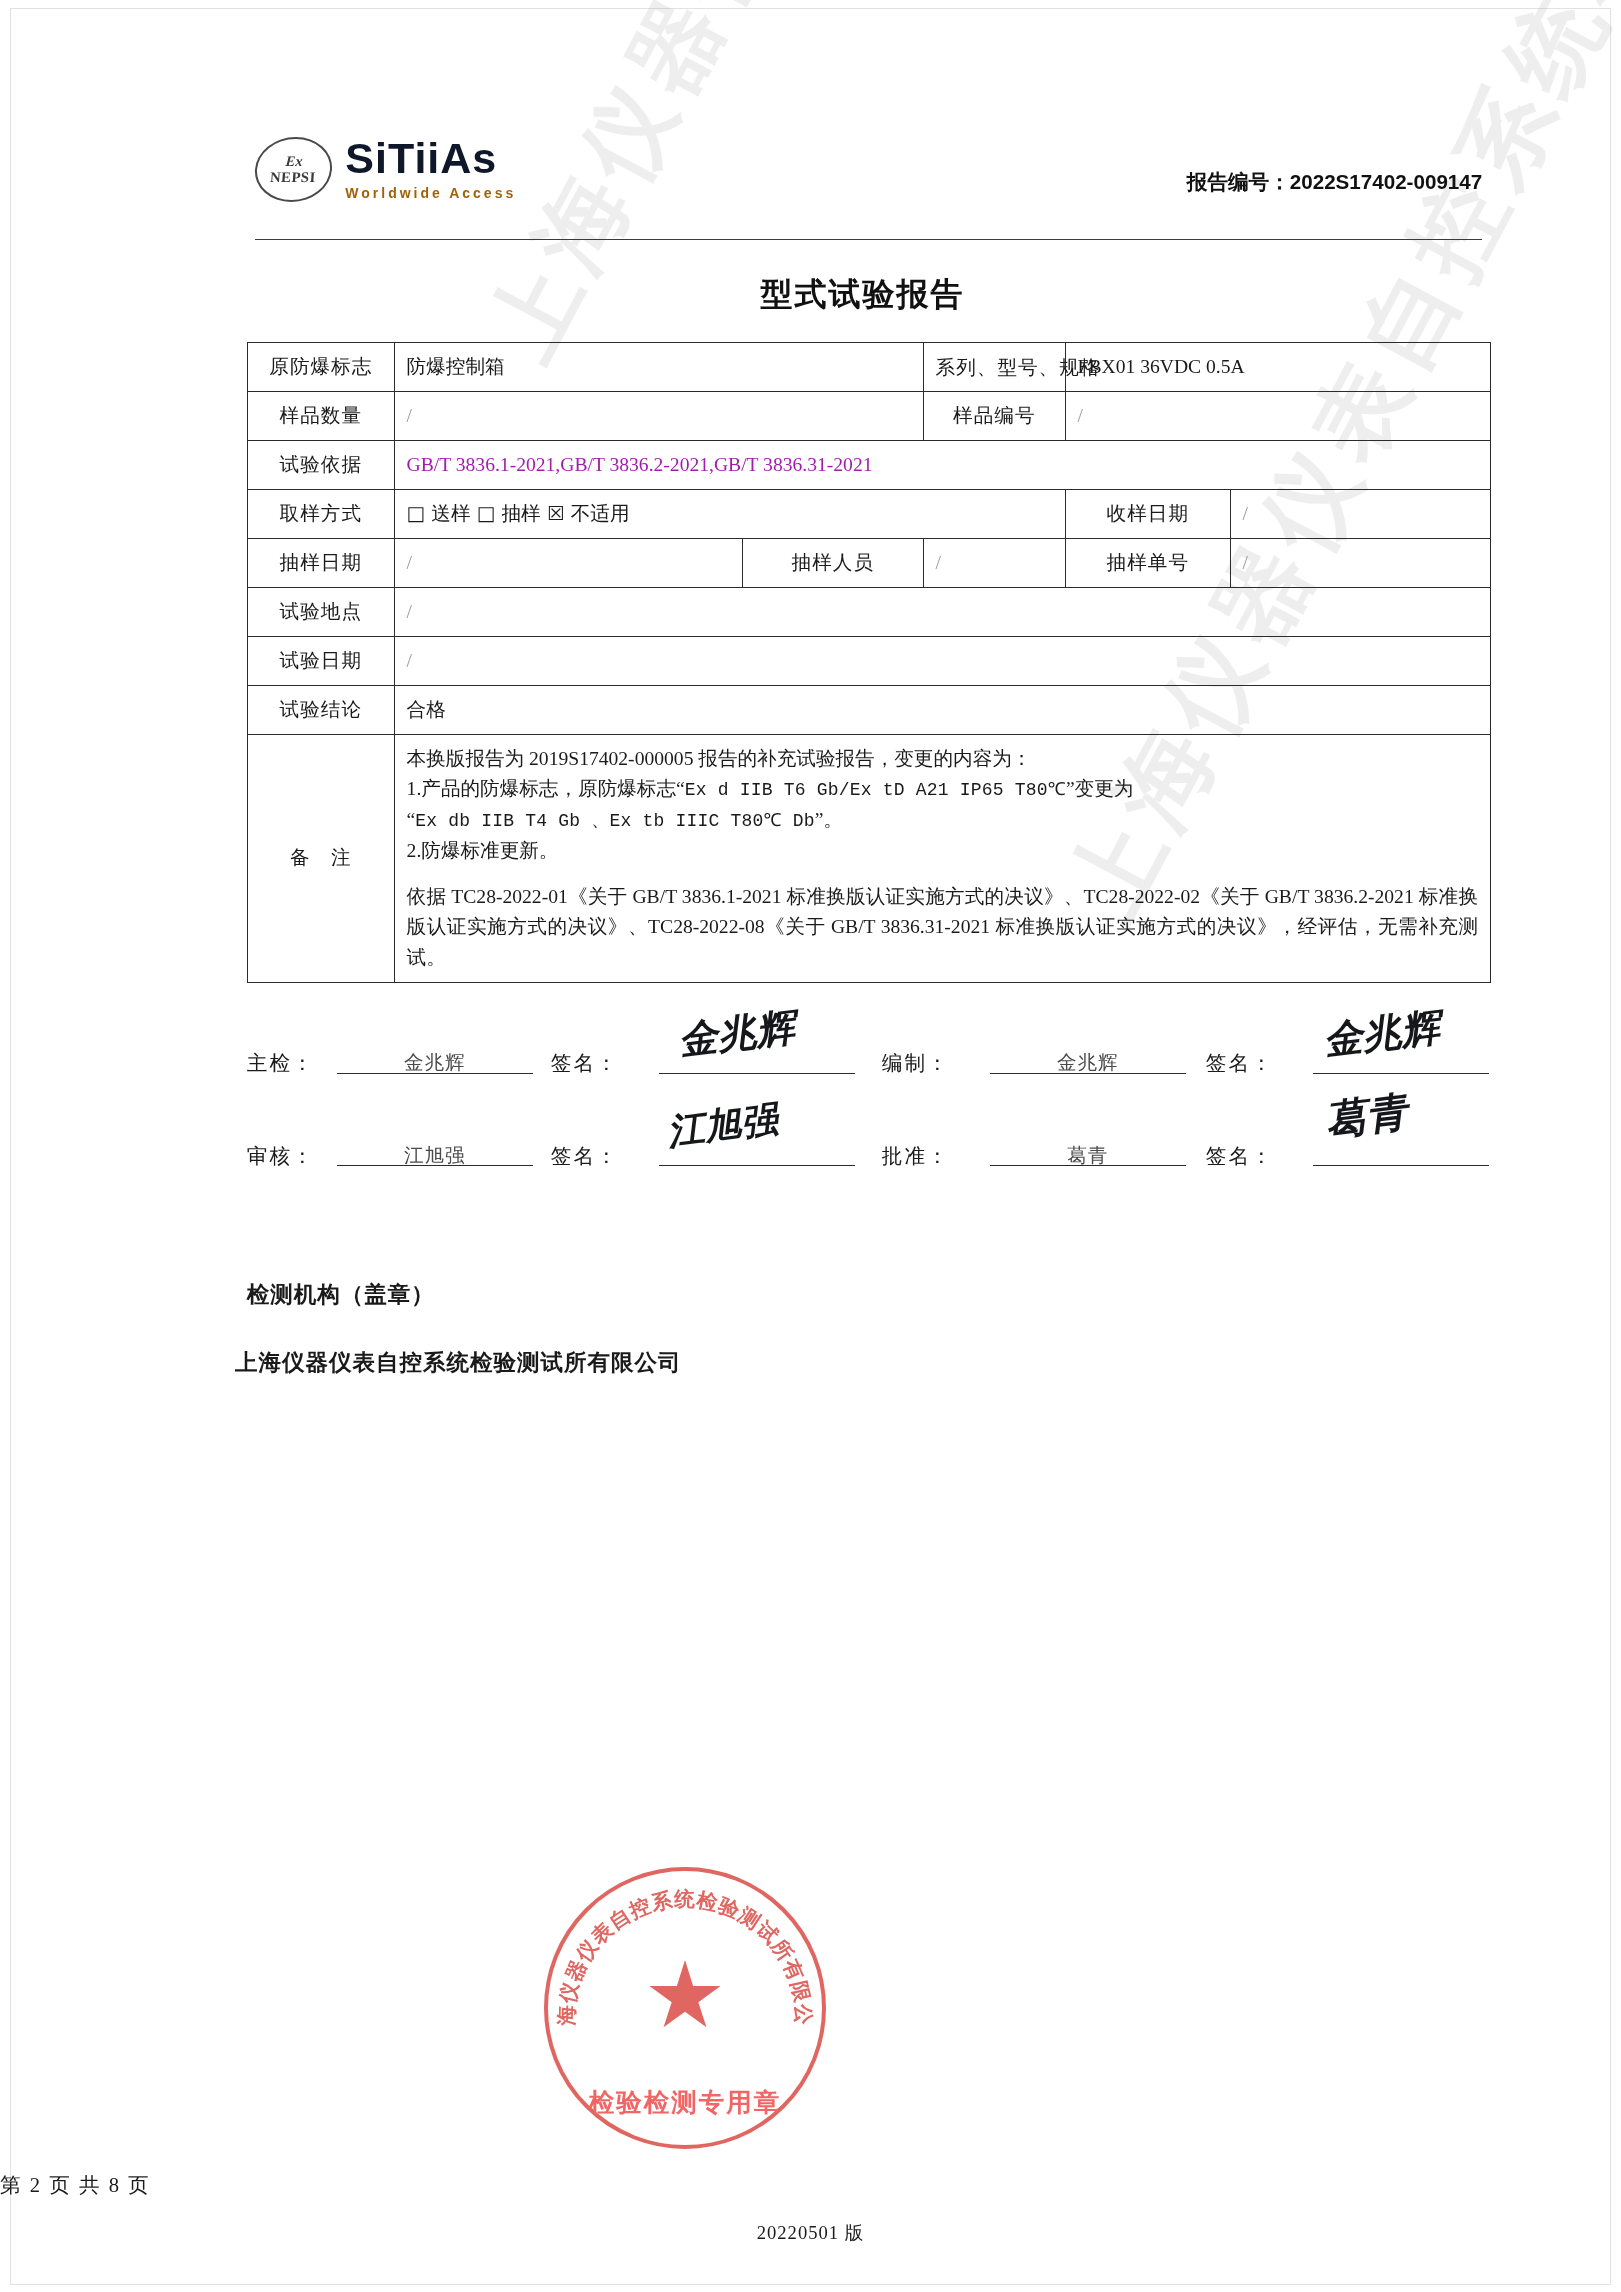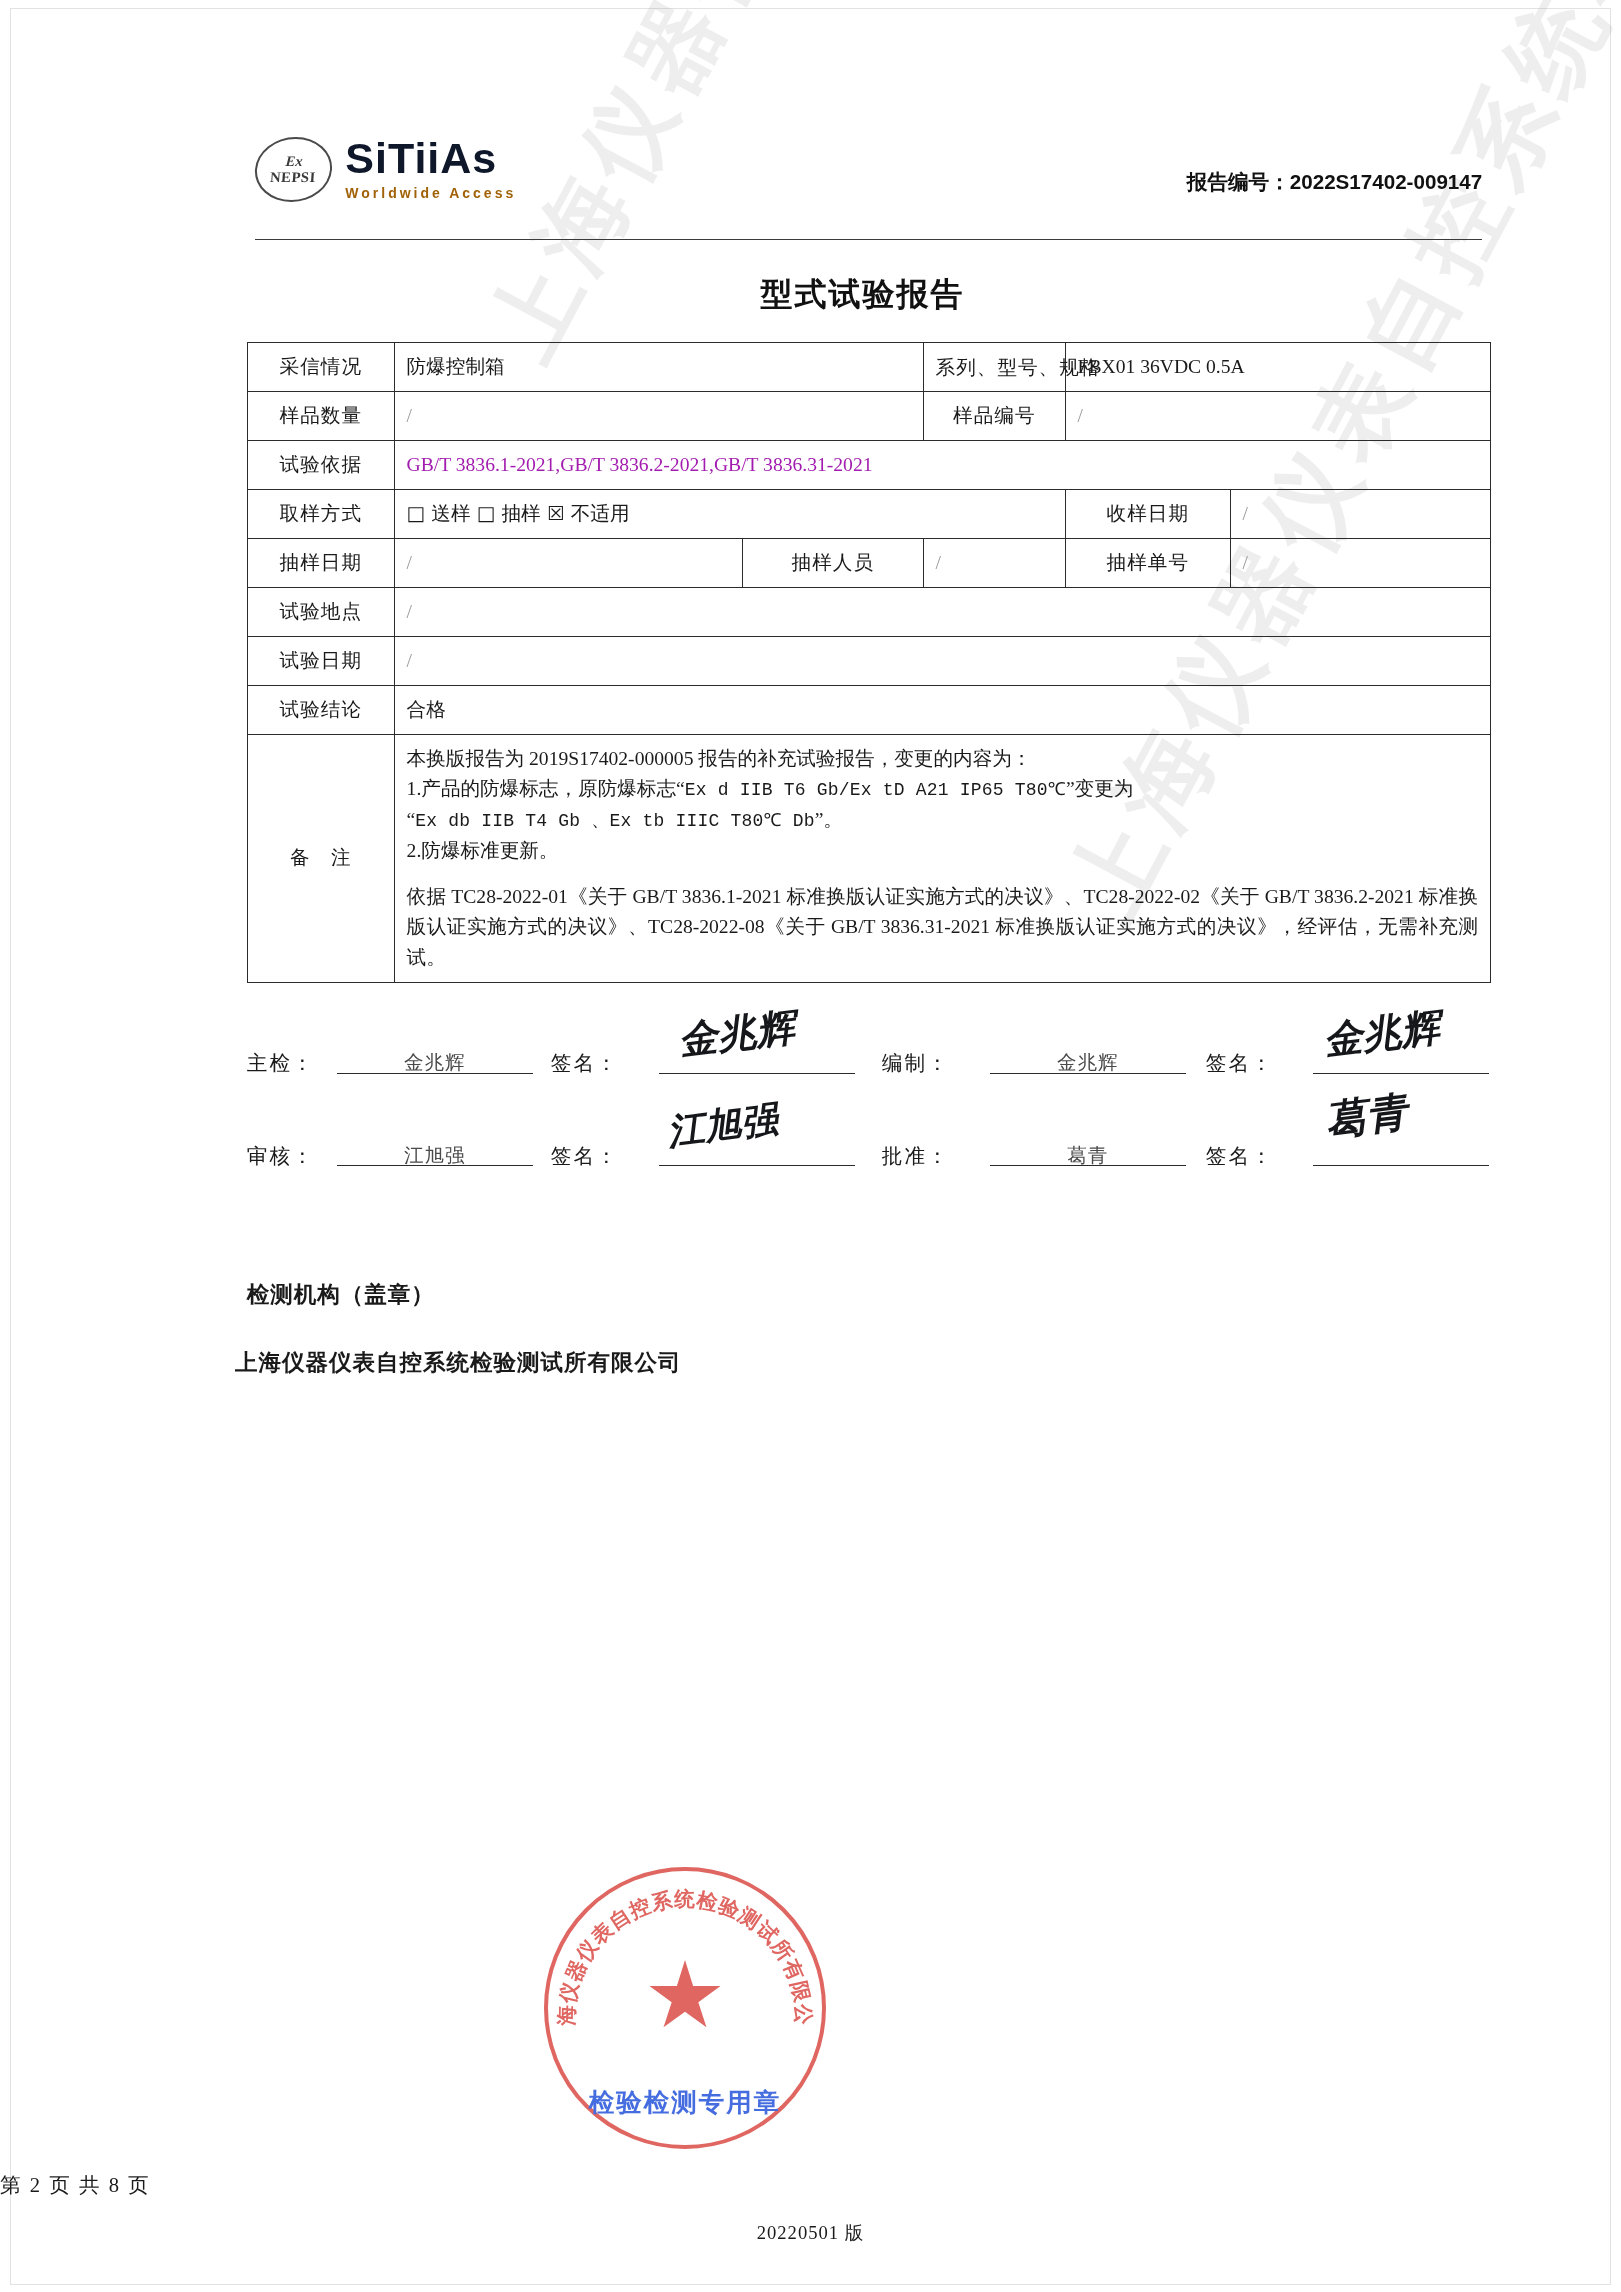--- a/index.html
+++ b/index.html
@@ -209,21 +209,21 @@
     width: 74px; height: 74px;
     margin-left: -37px; margin-top: -37px;
     background: #d8453f;
     clip-path: polygon(50% 0%, 61% 35%, 98% 35%, 68% 57%, 79% 91%, 50% 70%, 21% 91%, 32% 57%, 2% 35%, 39% 35%);
   }
   .stamp .bottom-text {
     position: absolute;
     left: 0; right: 0;
     bottom: 25.5px;
     text-align: center;
-    color: #1d4ed8;
+    color: #ef4444;
     font-family: "Liberation Sans", sans-serif;
     font-size: 25.5px;
     font-weight: bold;
     letter-spacing: 2px;
   }
   .stamp .arc-text {
     position: absolute;
     left: 0; top: 0; width: 100%; height: 100%;
   }
   .stamp .arc-text svg { width: 100%; height: 100%; overflow: visible; }
@@ -298,21 +298,21 @@
       <colgroup>
         <col style="width:147px">
         <col style="width:348px">
         <col style="width:181px">
         <col style="width:142px">
         <col style="width:165px">
         <col style="width:260px">
       </colgroup>
       <tbody>
         <tr>
-          <td class="lbl">采信情况</td>
+          <td class="lbl">原防爆标志</td>
           <td class="val" colspan="2">防爆控制箱</td>
           <td class="lbl" style="line-height:1.4;">系列、型号、规格</td>
           <td class="val" colspan="2">FBX01 36VDC 0.5A</td>
         </tr>
         <tr>
           <td class="lbl">样品数量</td>
           <td class="val faded" colspan="2">/</td>
           <td class="lbl">样品编号</td>
           <td class="val faded" colspan="2">/</td>
         </tr>

